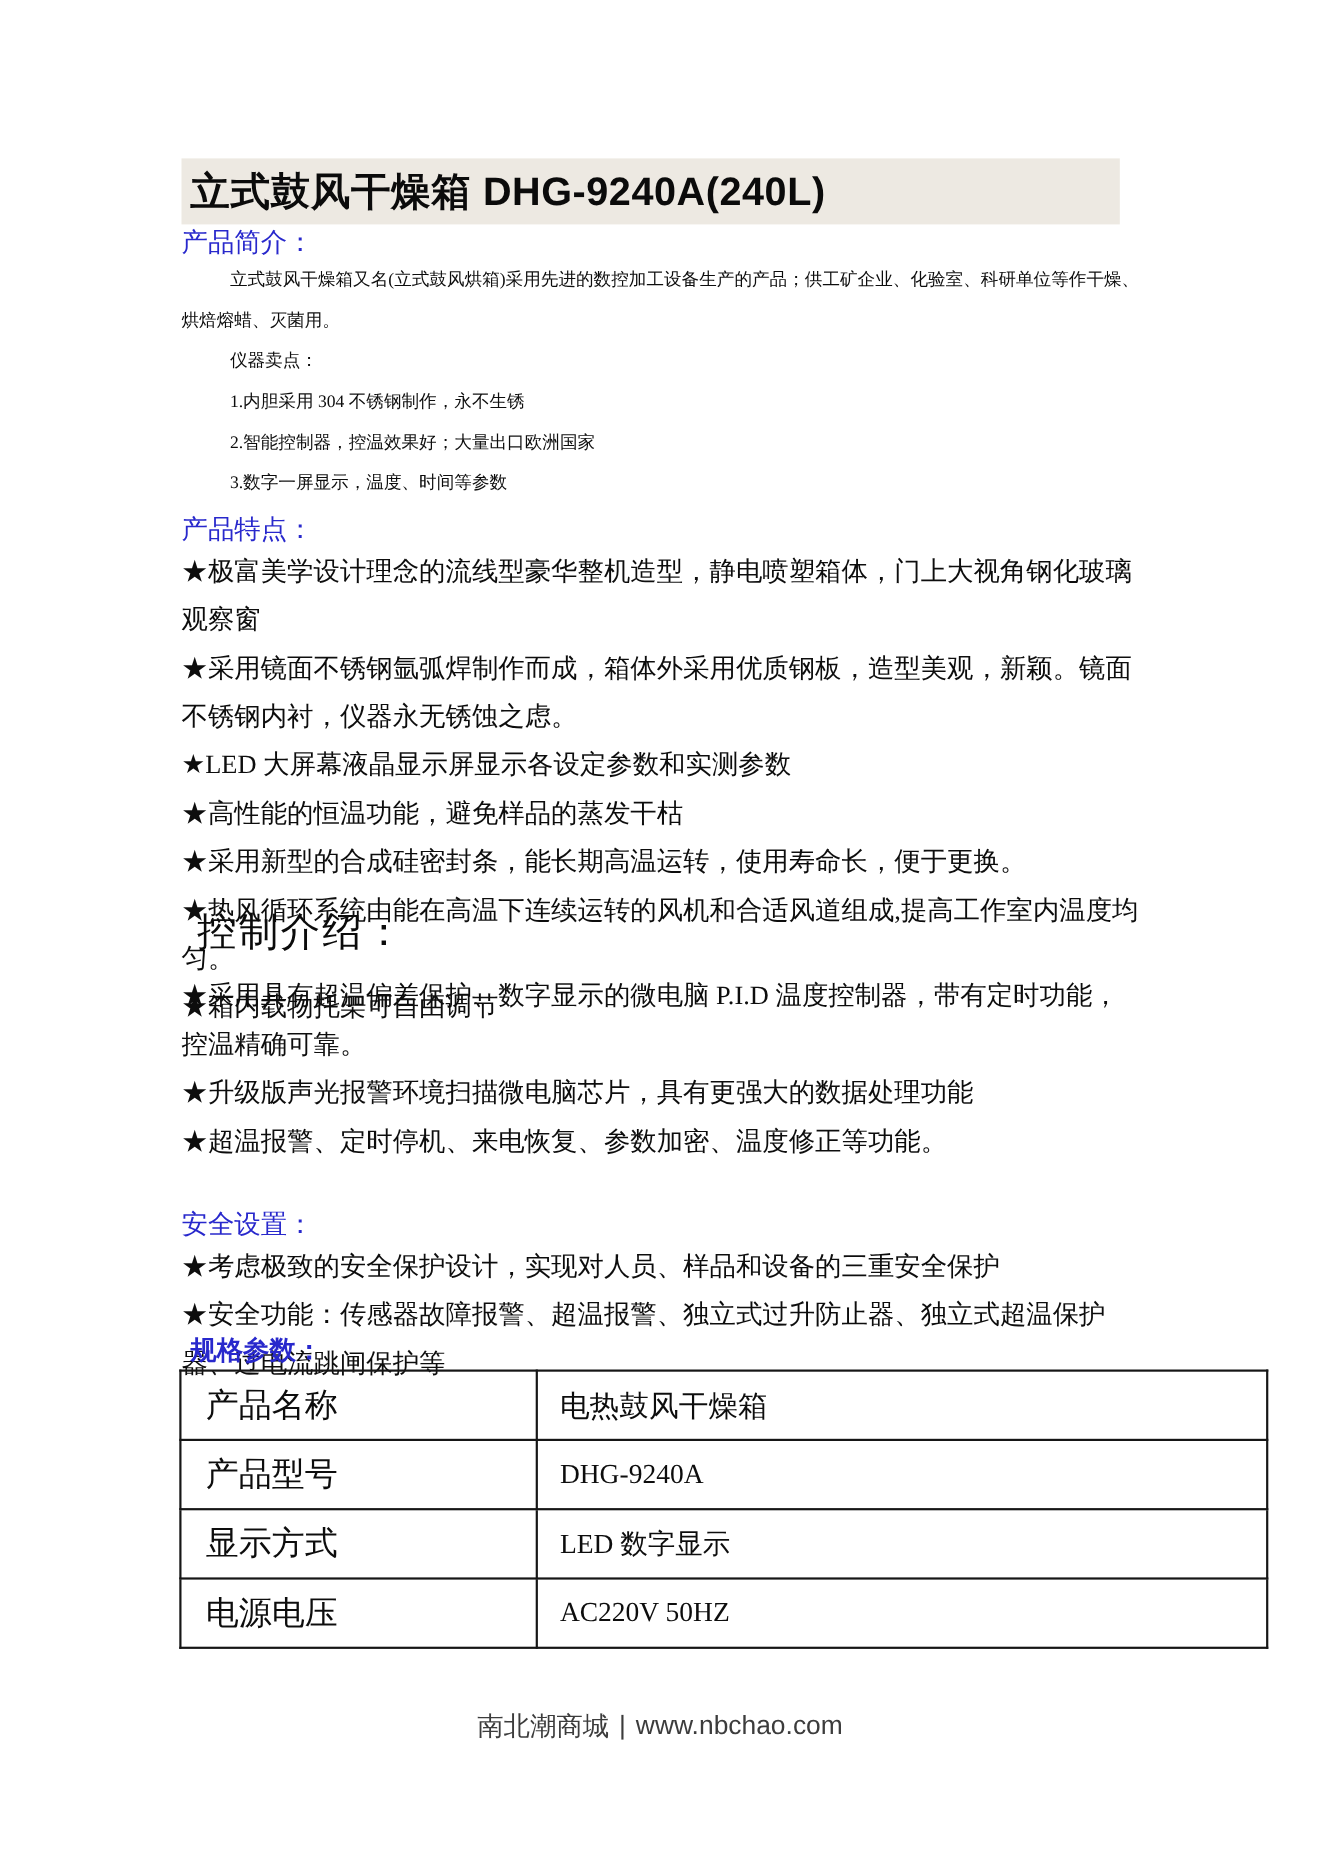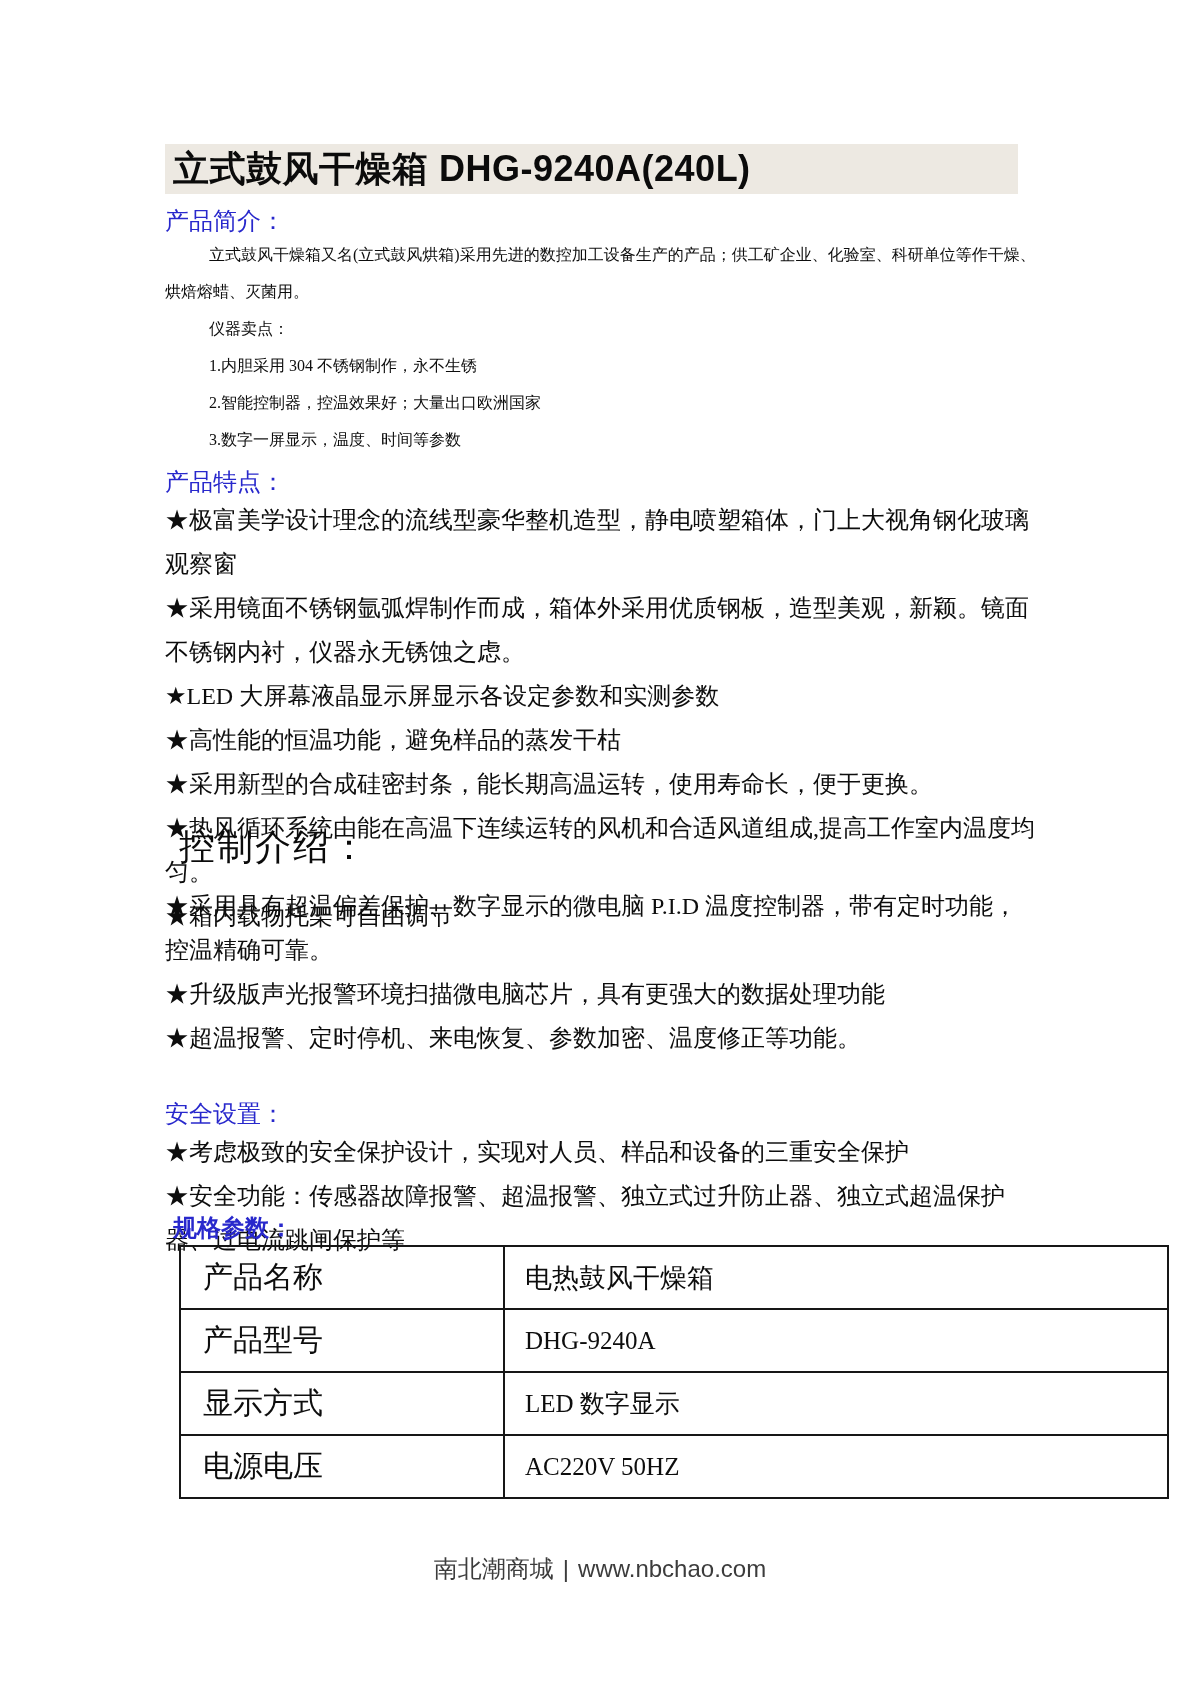--- a/index.html
+++ b/index.html
@@ -8,21 +8,21 @@
     width: 1200px; height: 1697px;
     font-family: "Liberation Serif", "DejaVu Serif", serif;
     color: #111111;
     position: relative;
     overflow: hidden;
   }
   .page { position: absolute; left: 0; top: 0; width: 1200px; height: 1697px; background: #ffffff; }
 
   .titlebar {
     position: absolute; left: 165px; top: 144px;
-    width: 853px; height: 50px;
+    width: 853px; height: 60px;
     background: #EDE9E2;
     display: flex; align-items: center;
     padding-left: 8px;
   }
   .titlebar .title {
     font-family: "Liberation Sans", "DejaVu Sans", sans-serif;
     font-weight: bold; font-size: 36px; color: #0b0b0b;
     letter-spacing: 0.5px; white-space: nowrap;
   }
 
@@ -44,21 +44,20 @@
     line-height: 34px; white-space: nowrap;
   }
 
   .specs-heading { padding-left: 8px; }
 
   table.spec-table {
     position: absolute; left: 163px; top: 1245px;
     width: 990px;
     border-collapse: collapse;
     table-layout: fixed;
-    margin-left: 16px;
   }
   table.spec-table td {
     border: 2px solid #161616;
     height: 63px;
     vertical-align: middle;
   }
   td.spec-label { width: 324px; padding-left: 22px; font-size: 30px; color: #0d0d0d; }
   td.spec-value { padding-left: 20px; font-size: 27px; color: #0d0d0d; }
   tr.latin-row td.spec-value { font-size: 25px; }
 

